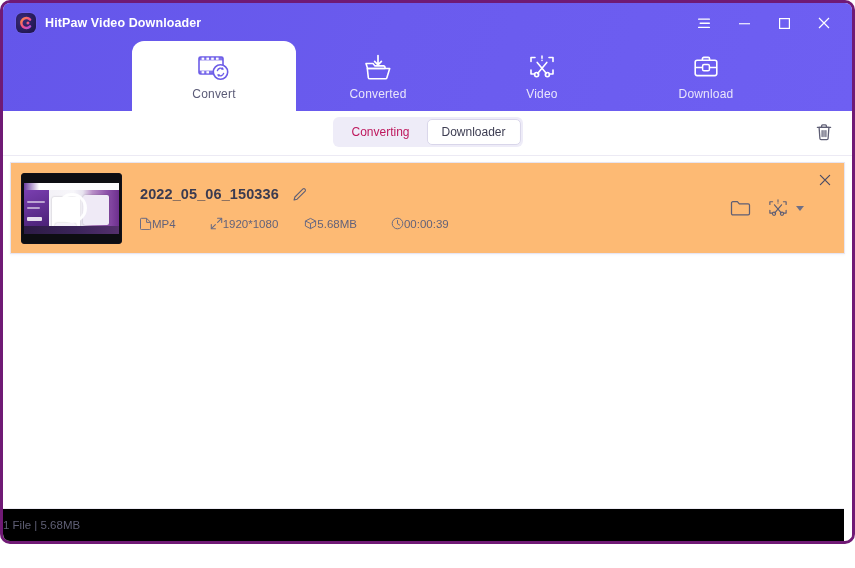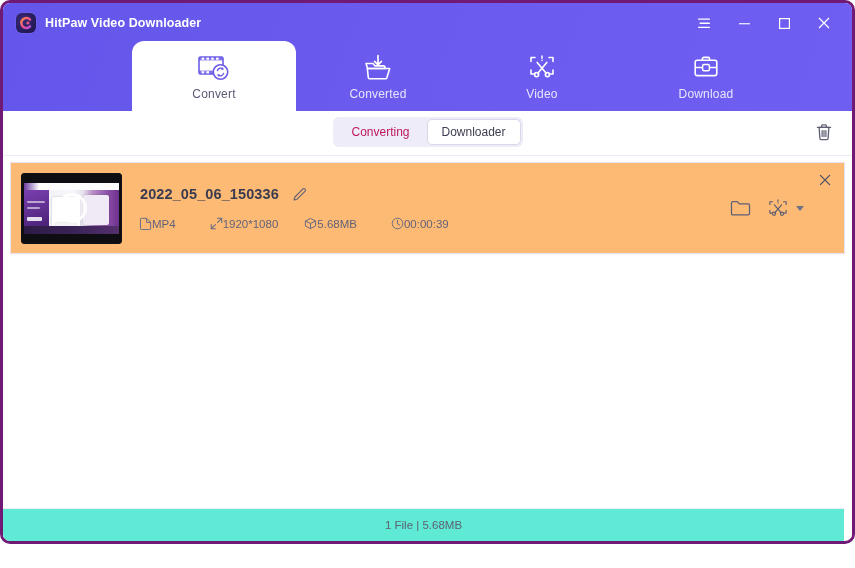--- a/index.html
+++ b/index.html
@@ -346,22 +346,21 @@
     cursor: default;
   }
 
   
   .statusbar {
     position: absolute;
     left: 0; right: 8px; bottom: 0;
     height: 32px;
     display: flex;
     align-items: center;
-    justify-content: center;
-    background: #5eead4;
+    background: #000000;
     border-top: 1px solid #eeecf4;
   }
   .status-text {
     font-size: 11.5px;
     color: #5f5f75;
   }
 </style>
 </head>
 <body>
 

